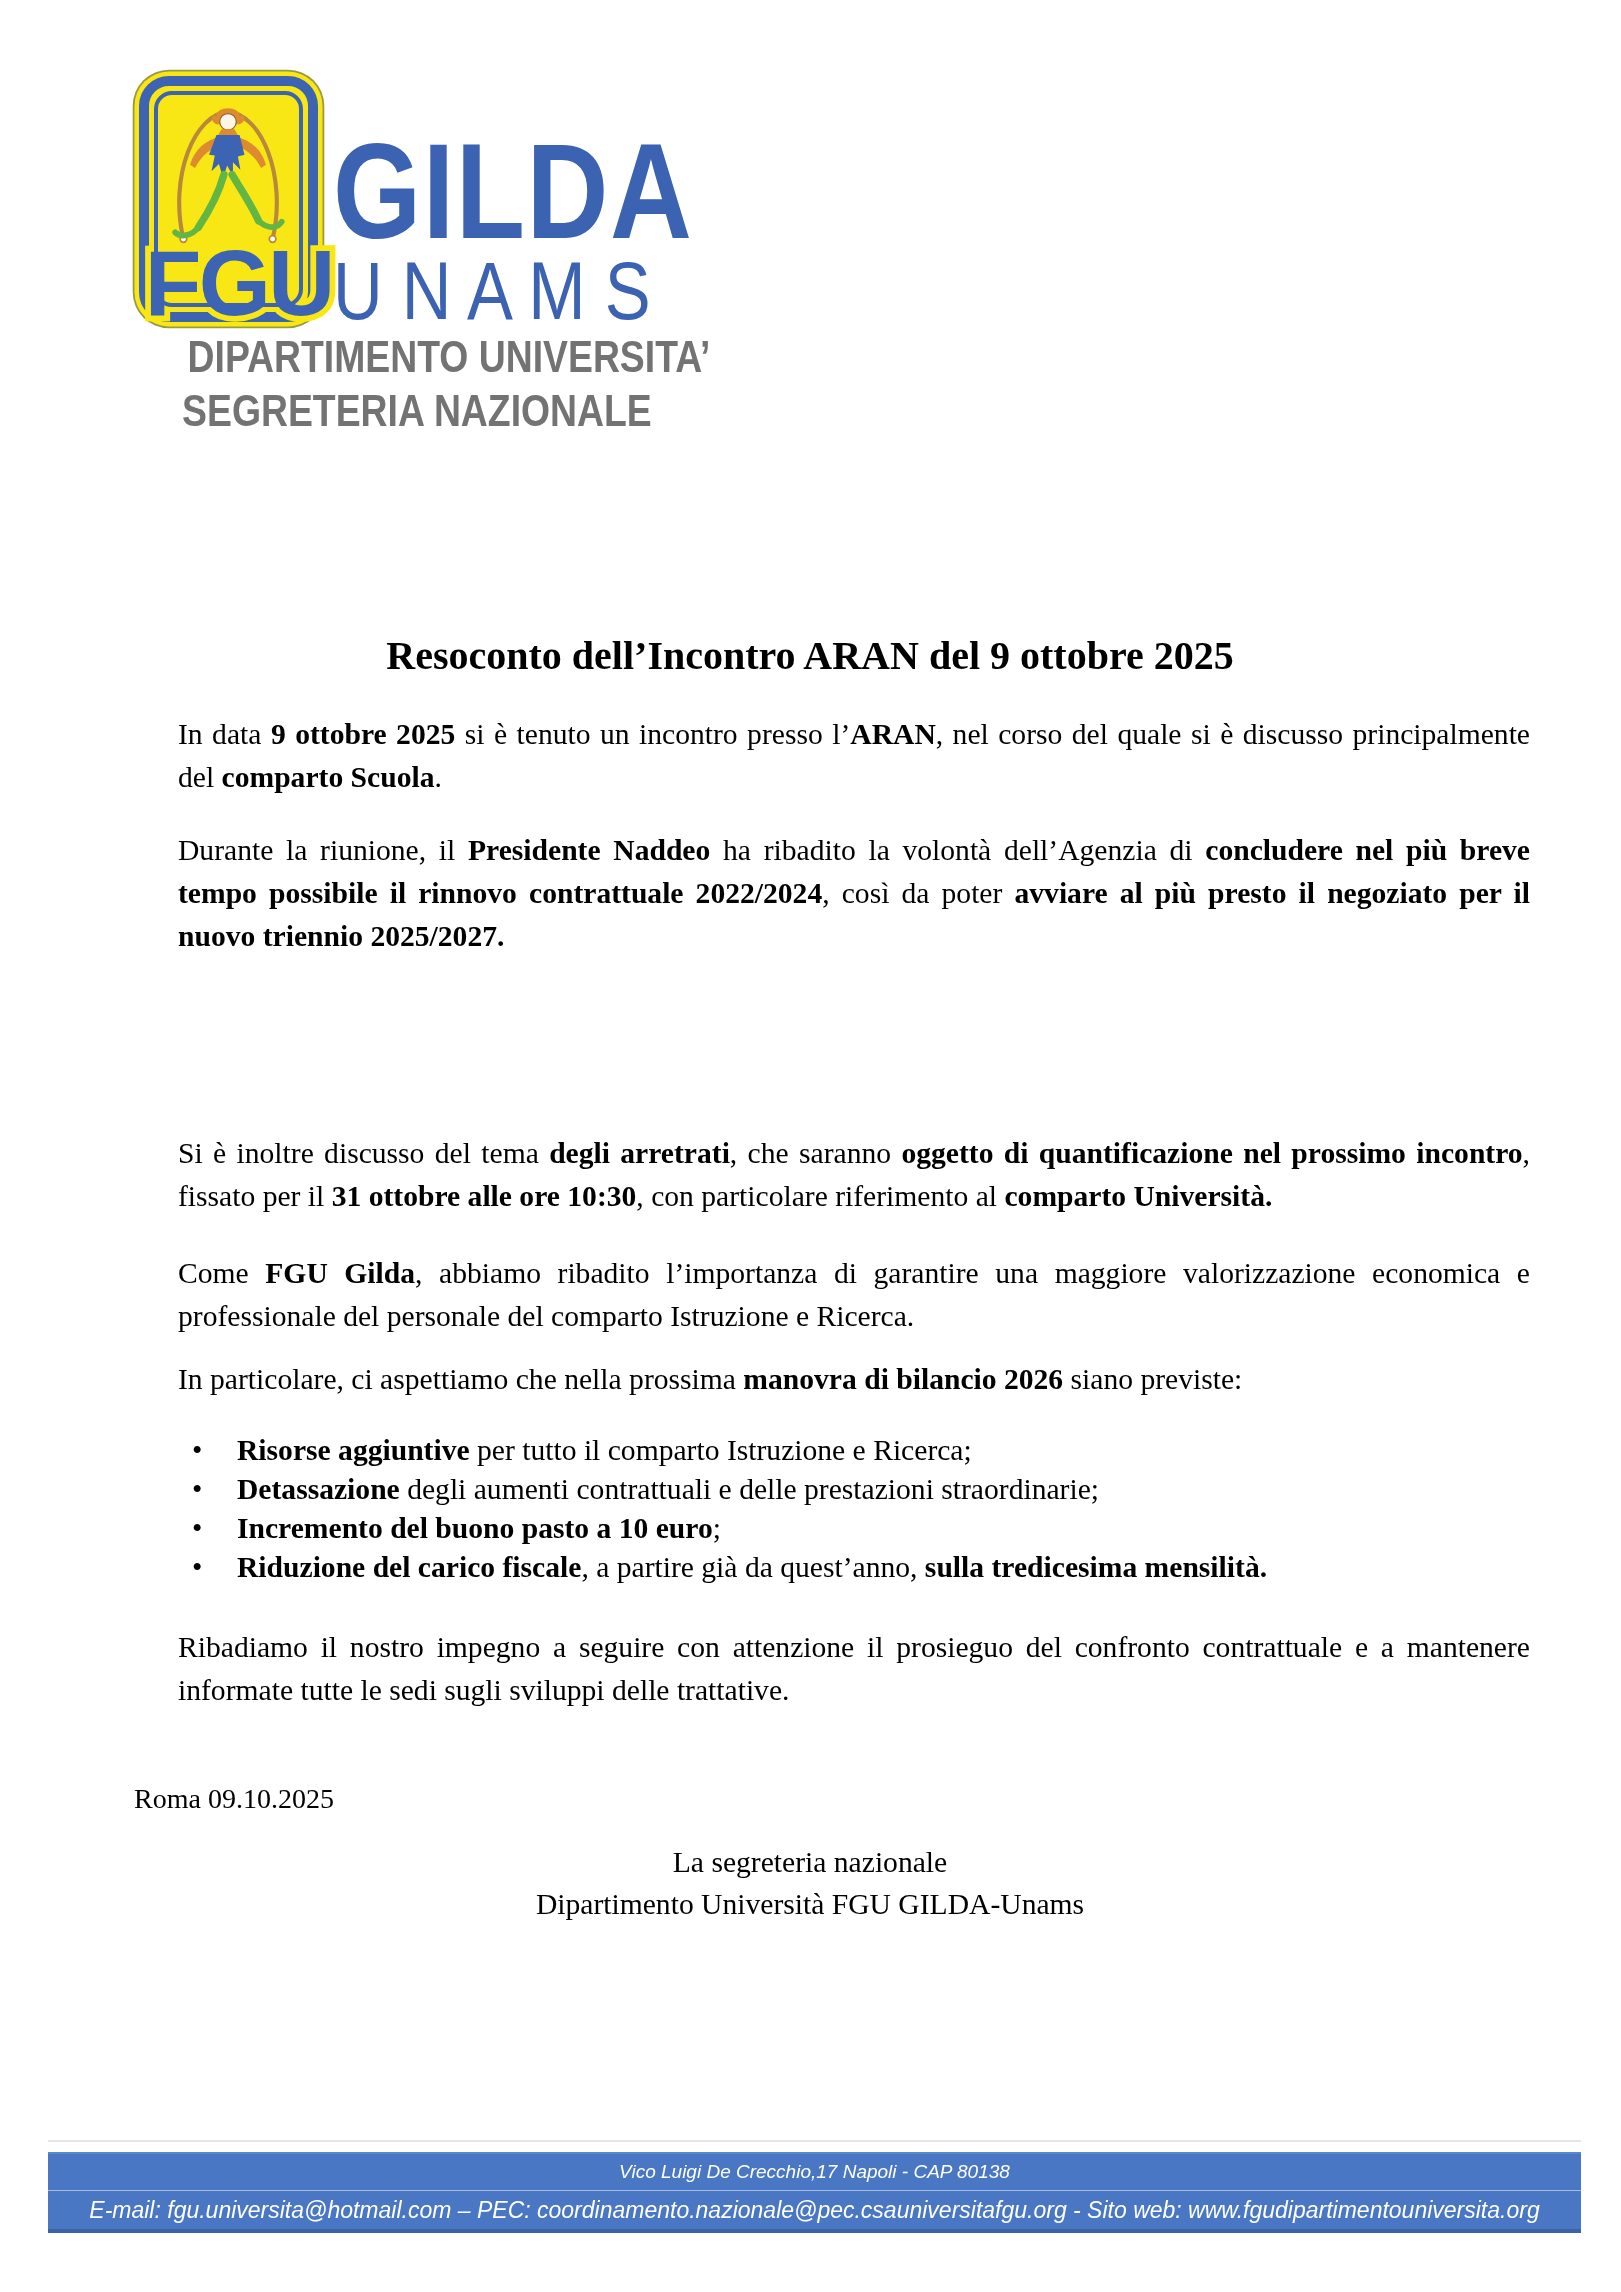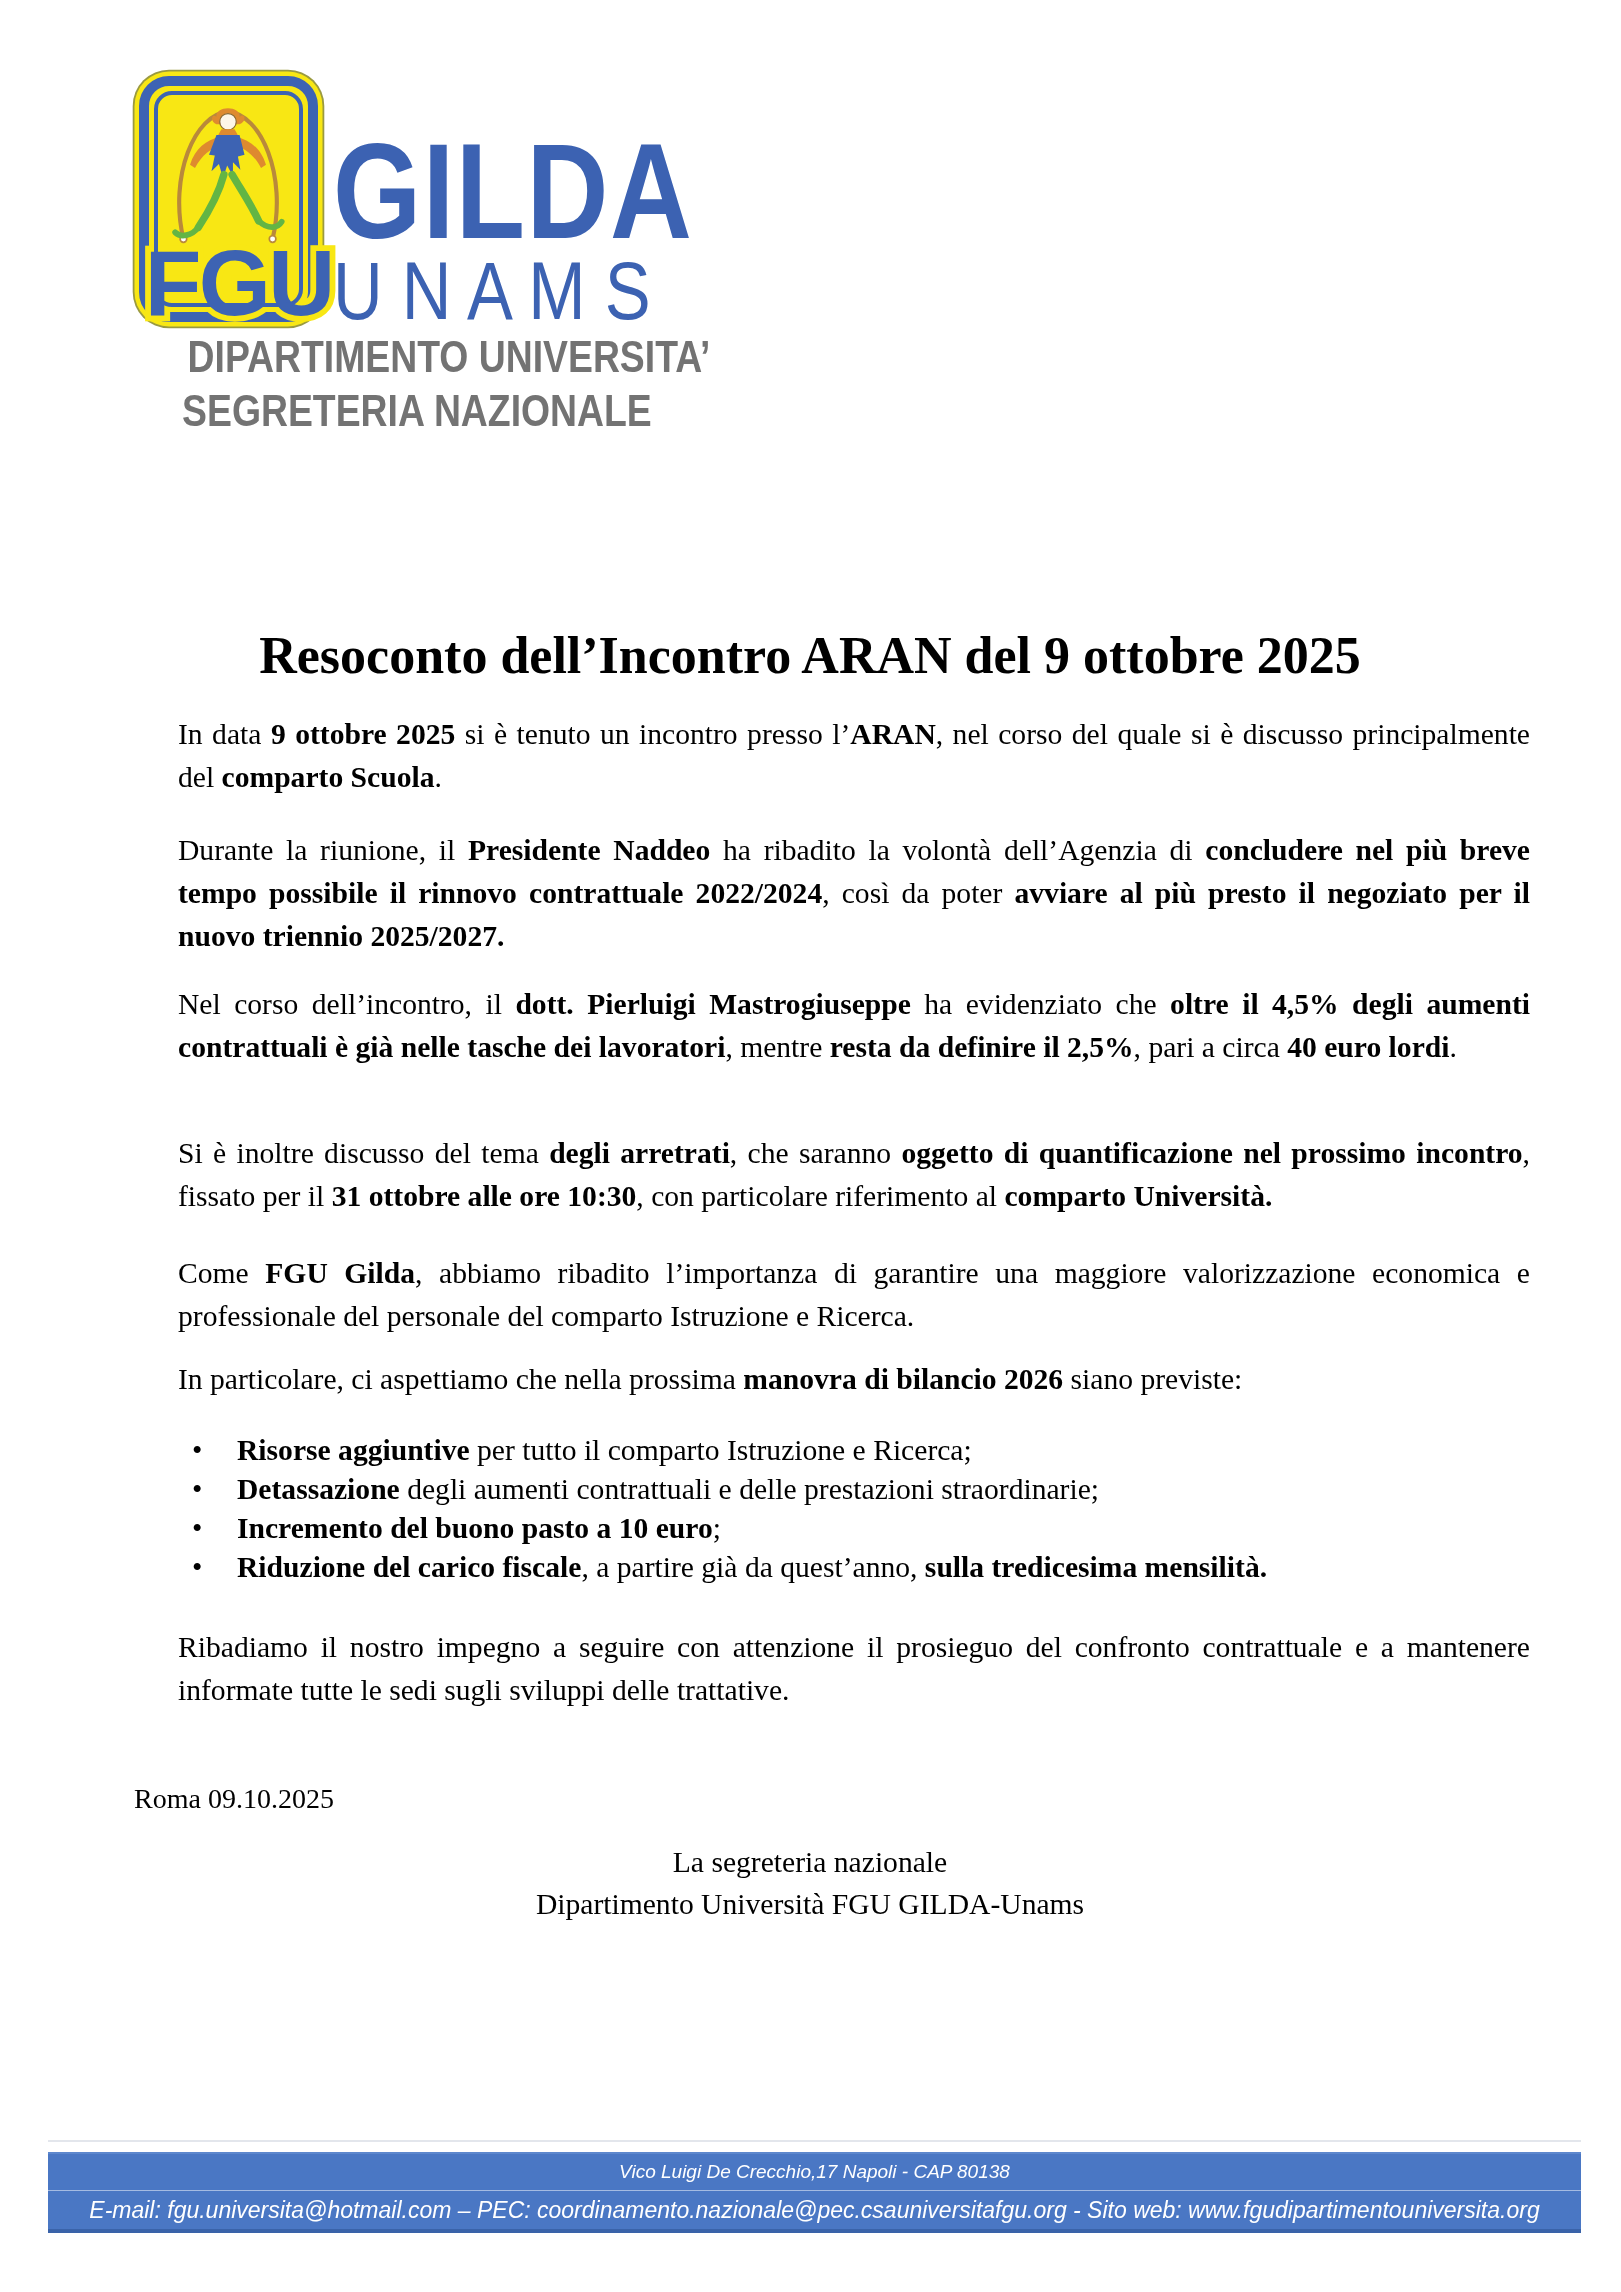--- a/index.html
+++ b/index.html
@@ -16,21 +16,21 @@
          font-weight:bold;font-size:135px;line-height:1;color:#3c62b2;letter-spacing:1.8px;
          transform:scaleX(.84);transform-origin:left top;white-space:nowrap;}
   .brand-sub{position:absolute;left:333px;top:251px;font-family:"Liberation Sans",sans-serif;
          font-weight:400;font-size:81px;line-height:1;color:#3c62b2;
          transform:scaleX(.85);transform-origin:left top;white-space:nowrap;}
   .dept{position:absolute;left:134px;top:335px;width:564px;text-align:right;
         font-family:"Liberation Sans",sans-serif;font-weight:bold;color:#737373;line-height:44px;}
   .dept .dl{display:inline-block;font-size:45px;transform:scaleX(.83);transform-origin:center;white-space:nowrap;}
   
   .title{position:absolute;left:134px;top:632px;width:1352px;text-align:center;
-         font-size:52px;font-weight:bold;line-height:47px;}
+         font-size:40px;font-weight:bold;line-height:47px;}
   .para{position:absolute;left:134px;width:1352px;font-size:29.6px;line-height:43px;
         text-align:justify;margin-left:44px;}
   .p1{top:713px;} .p2{top:829px;} .p3{top:983px;} .p4{top:1132px;}
   .p5{top:1252px;} .p6{top:1358px;} .p7{top:1626px;}
   .blist{position:absolute;left:134px;top:1431px;width:1352px;margin:0;padding:0 0 0 103px;
          list-style:none;font-size:29.6px;line-height:39px;}
   .blist li{position:relative;text-align:justify;}
   .blist li::before{content:"\2022";position:absolute;left:-45px;top:0;font-size:29.6px;}
   .placedate{position:absolute;left:134px;top:1777px;font-size:28px;line-height:43px;}
   .signature{position:absolute;left:134px;top:1841px;width:1352px;text-align:center;
@@ -73,21 +73,20 @@
   <div class="brand-sub">U N A M S</div>
   <div class="dept">
     <span class="dl">DIPARTIMENTO UNIVERSITA’</span><br>
     <span class="dl">SEGRETERIA NAZIONALE</span>
   </div>
 
   <div class="title">Resoconto dell’Incontro ARAN del 9 ottobre 2025</div>
 
   <div class="para p1">In data <b>9 ottobre 2025</b> si è tenuto un incontro presso l’<b>ARAN</b>, nel corso del quale si è discusso principalmente del <b>comparto Scuola</b>.</div>
   <div class="para p2">Durante la riunione, il <b>Presidente Naddeo</b> ha ribadito la volontà dell’Agenzia di <b>concludere nel più breve tempo possibile il rinnovo contrattuale 2022/2024</b>, così da poter <b>avviare al più presto il negoziato per il nuovo triennio 2025/2027.</b></div>
-  <div class="para p3">Nel corso dell’incontro, il <b>dott. Pierluigi Mastrogiuseppe</b> ha evidenziato che <b>oltre il 4,5% degli aumenti contrattuali è già nelle tasche dei lavoratori</b>, mentre <b>resta da definire il 2,5%</b>, pari a circa <b>40 euro lordi</b>.</div>
   <div class="para p4">Si è inoltre discusso del tema <b>degli arretrati</b>, che saranno <b>oggetto di quantificazione nel prossimo incontro</b>, fissato per il <b>31 ottobre alle ore 10:30</b>, con particolare riferimento al <b>comparto Università.</b></div>
   <div class="para p5">Come <b>FGU Gilda</b>, abbiamo ribadito l’importanza di garantire una maggiore valorizzazione economica e professionale del personale del comparto Istruzione e Ricerca.</div>
   <div class="para p6">In particolare, ci aspettiamo che nella prossima <b>manovra di bilancio 2026</b> siano previste:</div>
 
   <ul class="blist">
     <li><b>Risorse aggiuntive</b> per tutto il comparto Istruzione e Ricerca;</li>
     <li><b>Detassazione</b> degli aumenti contrattuali e delle prestazioni straordinarie;</li>
     <li><b>Incremento del buono pasto a 10 euro</b>;</li>
     <li><b>Riduzione del carico fiscale</b>, a partire già da quest’anno, <b>sulla tredicesima mensilità.</b></li>
   </ul>

